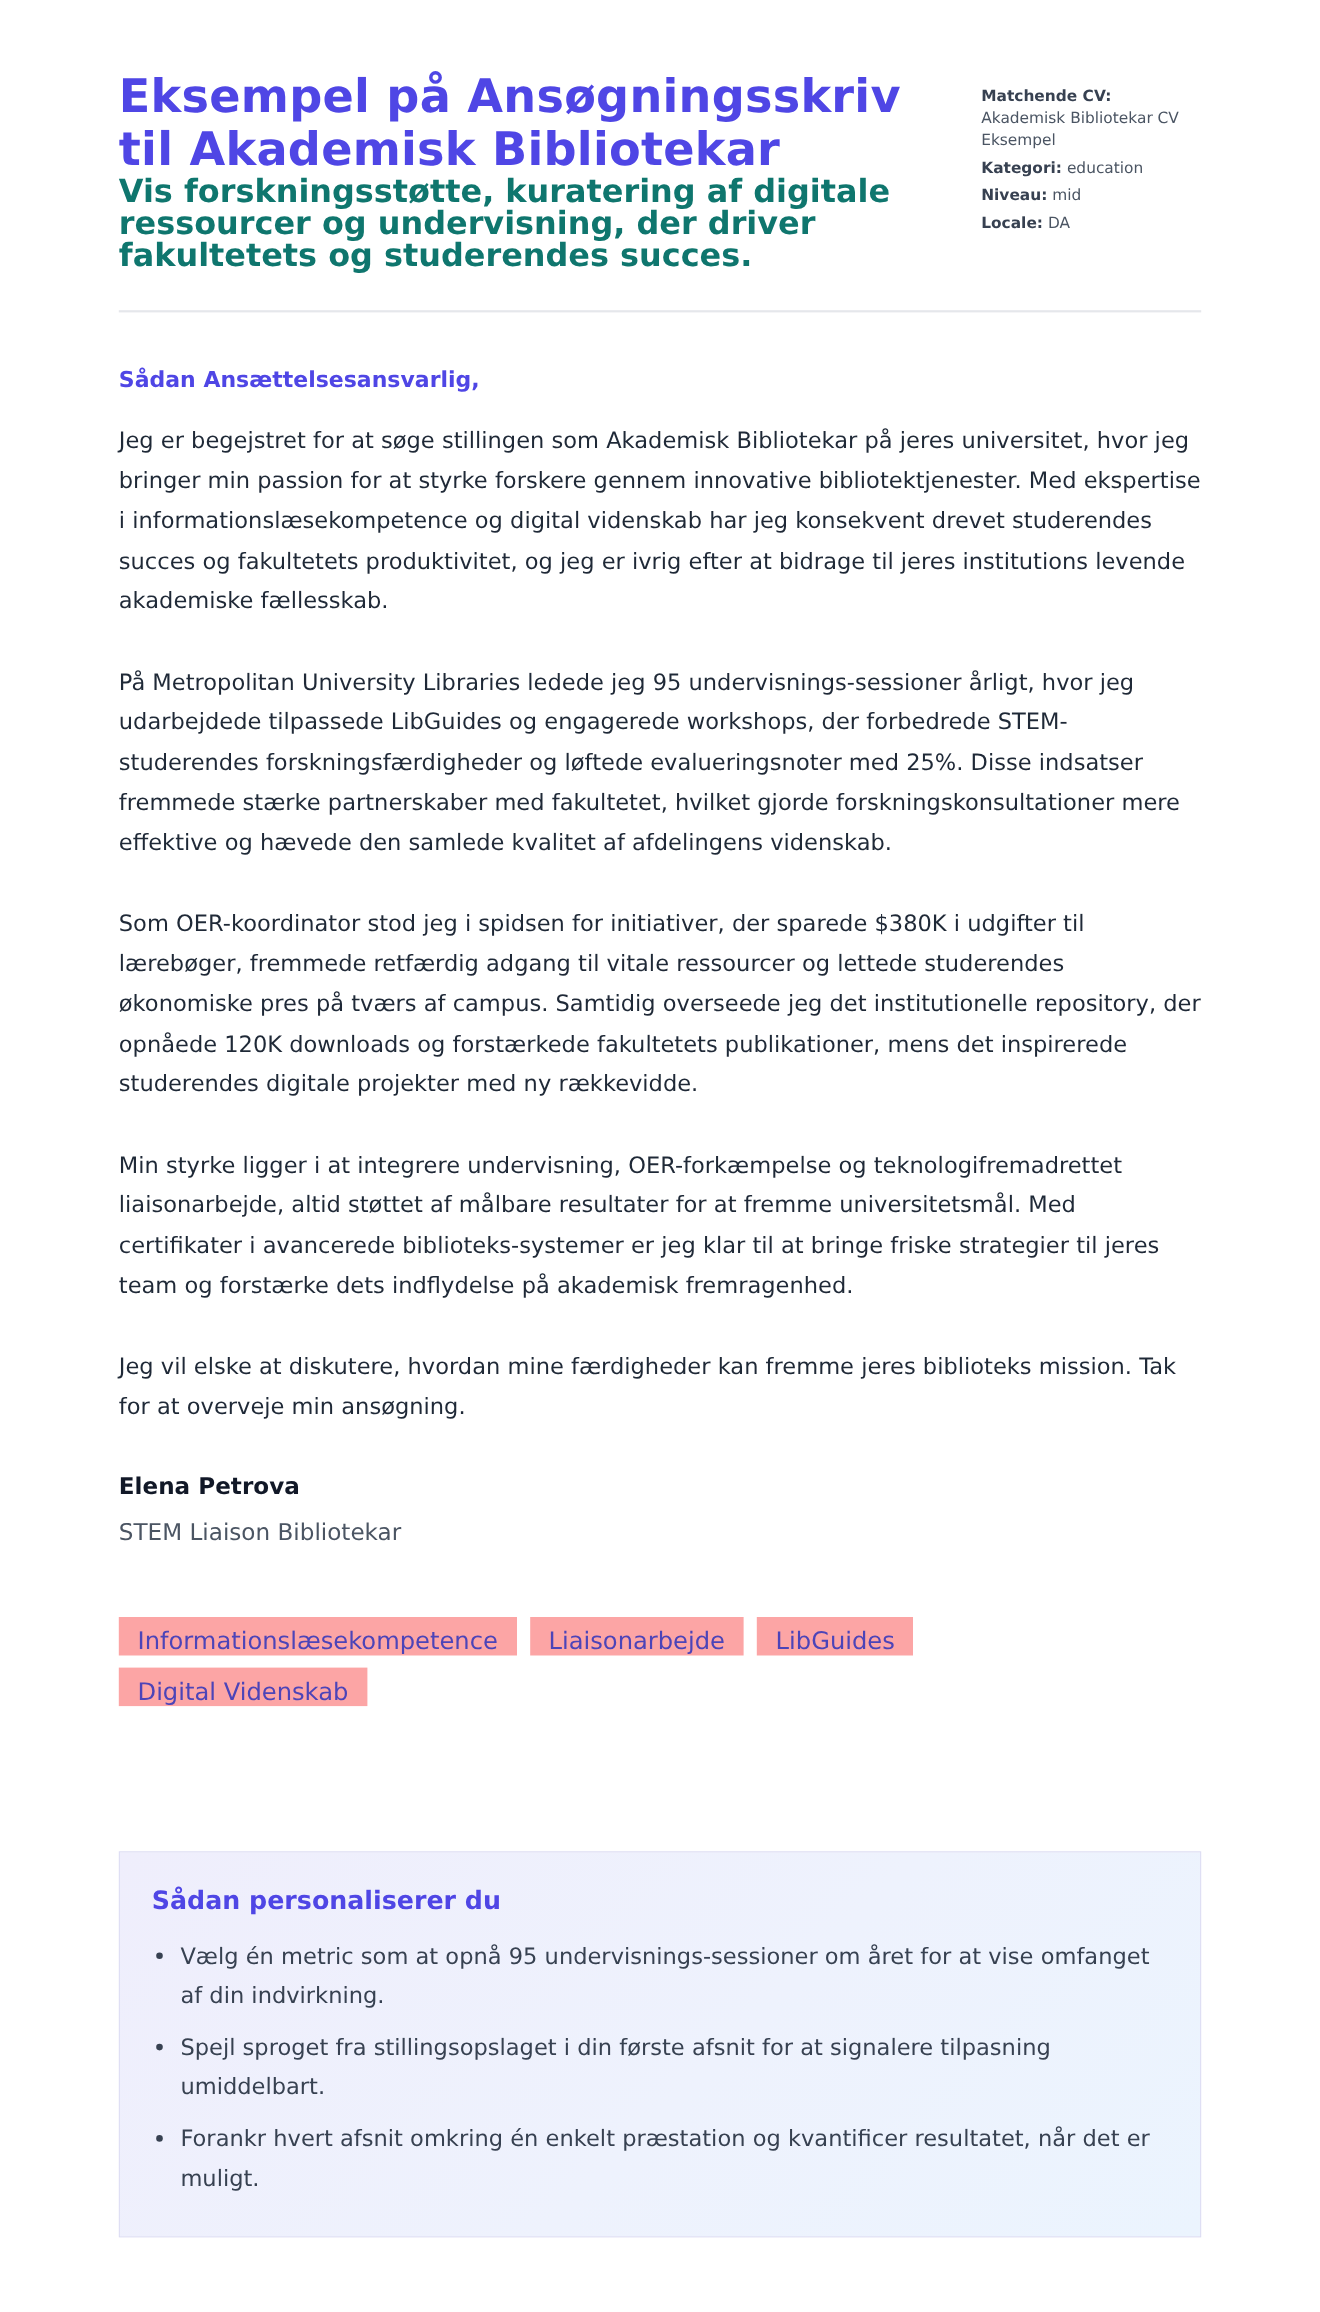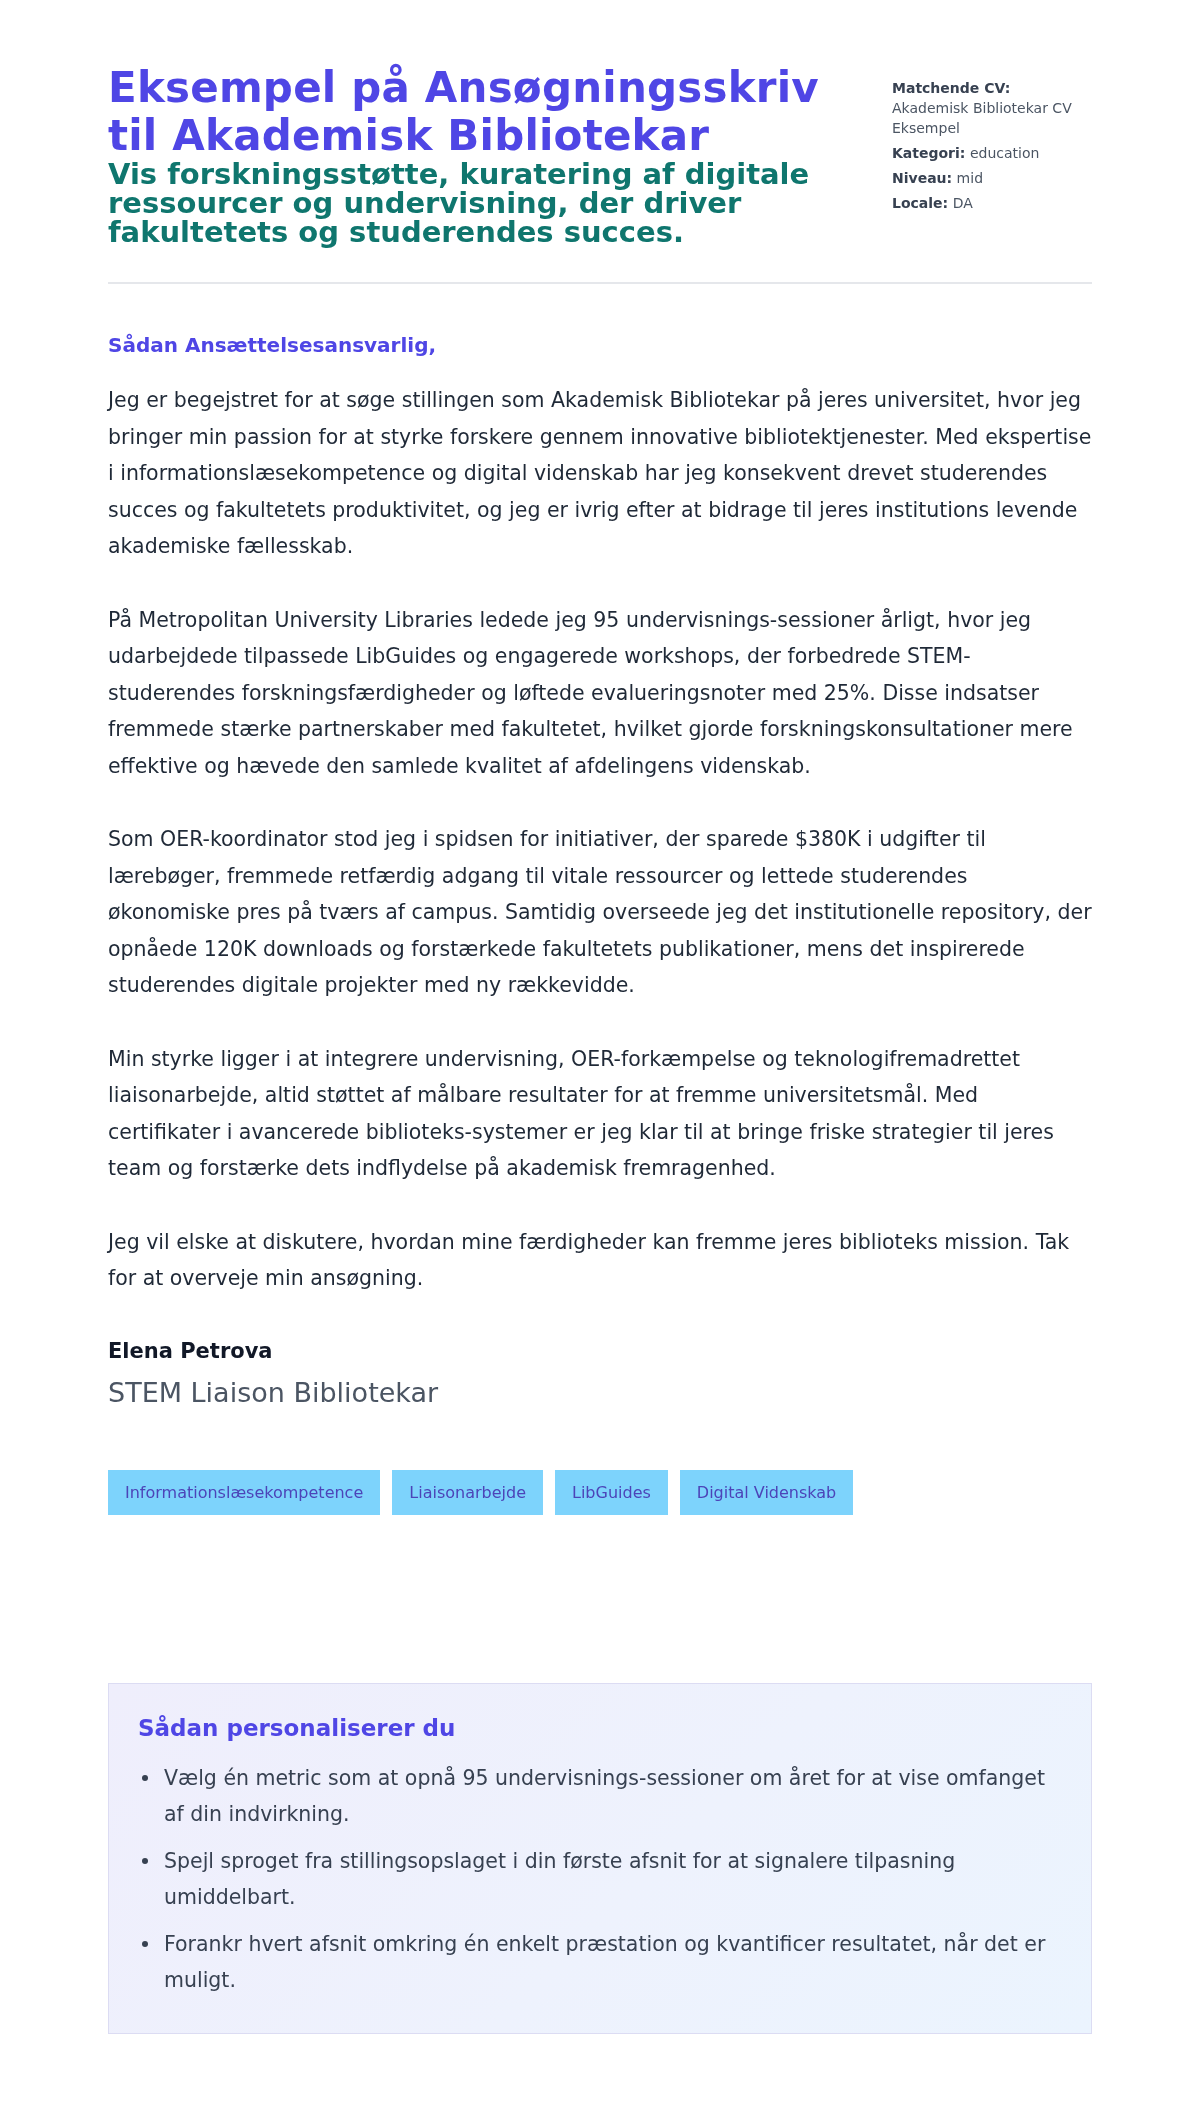--- a/index.html
+++ b/index.html
@@ -71,37 +71,37 @@
       margin-bottom: 37px;
     }
     .signature { margin-top: 40px; }
     .sig-name {
       font-size: 21px;
       font-weight: bold;
       color: #111827;
       line-height: 28px;
     }
     .sig-title {
-      font-size: 27px;
+      font-size: 21px;
       color: #4b5563;
       margin-top: 14px;
       line-height: 28px;
     }
     .tags {
       margin-top: 63px;
       display: flex;
       flex-wrap: wrap;
       gap: 11px 12px;
       width: 900px;
     }
     .tag {
-      background: #7dd3fc;
+      background: #fca5a5;
       color: #4c44b8;
-      font-size: 16px;
-      height: 45px;
+      font-size: 22px;
+      height: 35px;
       line-height: 45px;
       padding: 0 17px;
       cursor: pointer;
     }
     .tips {
       position: absolute;
       left: 0;
       top: 1683px;
       width: 984px;
       height: 351px;

